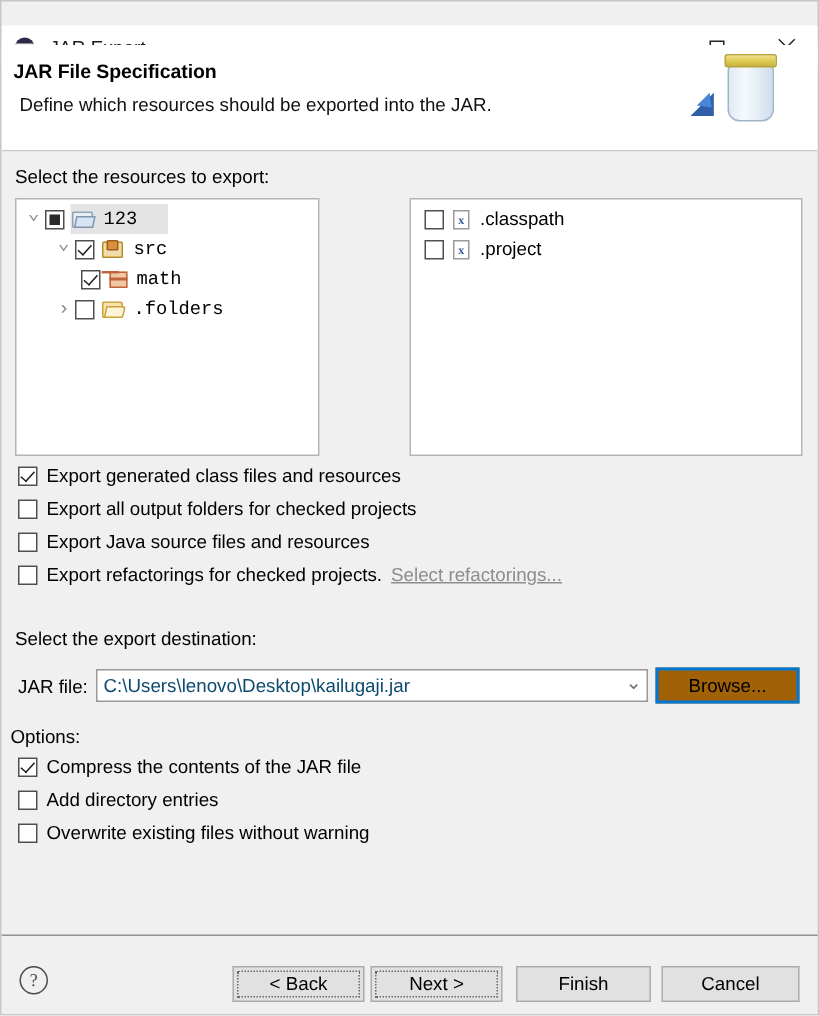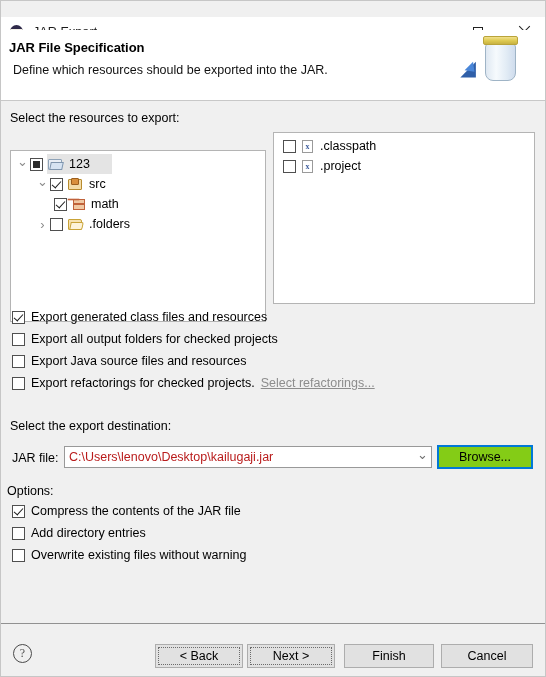--- a/index.html
+++ b/index.html
@@ -185,21 +185,21 @@
   }
 
   
   .panel {
     position: absolute;
     background: #ffffff;
     border: 1px solid #b4b4b4;
     box-sizing: border-box;
     overflow: hidden;
   }
-  #tree-left  { left: 9px;   top: 49px; width: 256px; height: 172px; }
+  #tree-left  { left: 9px;   top: 31px; width: 203px; height: 172px; font-family: Liberation Mono, monospace; }
   #tree-right { left: 272px; top: 31px; width: 262px; height: 172px; }
 
   .trow {
     position: relative;
     height: 20px;
     display: flex;
     align-items: center;
     font-size: 12.5px;
     color: #000;
     white-space: nowrap;
@@ -383,21 +383,21 @@
     background: #ffffff;
     border: 1px solid #999;
     box-sizing: border-box;
     display: flex;
     align-items: center;
   }
   .combo-text {
     flex: 1;
     padding-left: 4px;
     font-size: 12.5px;
-    color: #b91c1c;
+    color: #0c4a6e;
     overflow: hidden;
     white-space: nowrap;
   }
   .combo-arrow {
     width: 17px;
     text-align: center;
     color: #707070;
     font-size: 10px;
   }
   .combo-arrow::before { content: "\2304"; font-size: 13px; position: relative; top:-3px;}
@@ -408,21 +408,21 @@
     border: 1px solid #adadad;
     box-sizing: border-box;
     display: flex;
     align-items: center;
     justify-content: center;
     font-size: 12.5px;
     color: #000;
   }
   .btn.focus-blue {
     border: 2px solid #0078d7;
-    background: #84cc16;
+    background: #a16207;
   }
   .btn.focus-dot::after {
     content: "";
     position: absolute;
     left: 2px; top: 2px; right: 2px; bottom: 2px;
     border: 1px dotted #6b6b6b;
     pointer-events: none;
   }
 
   

